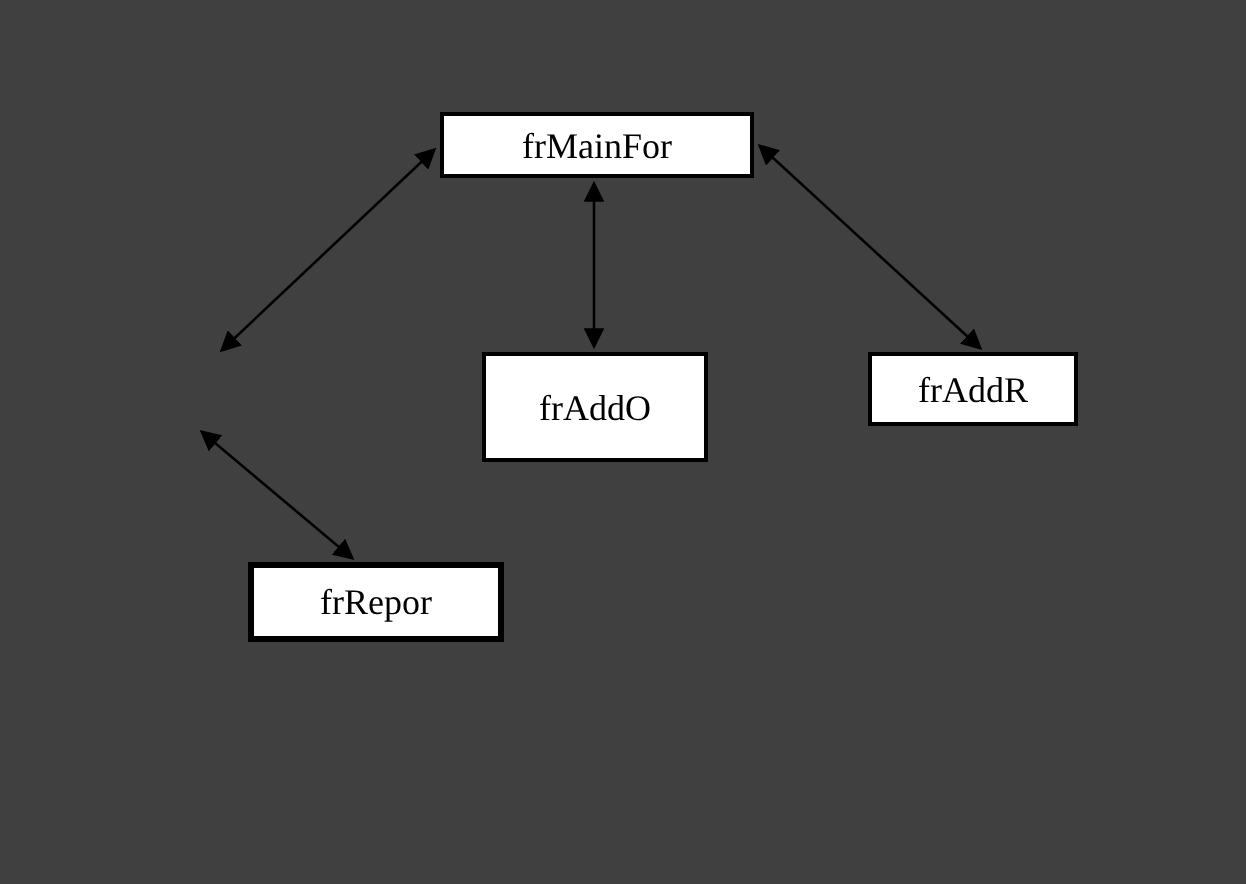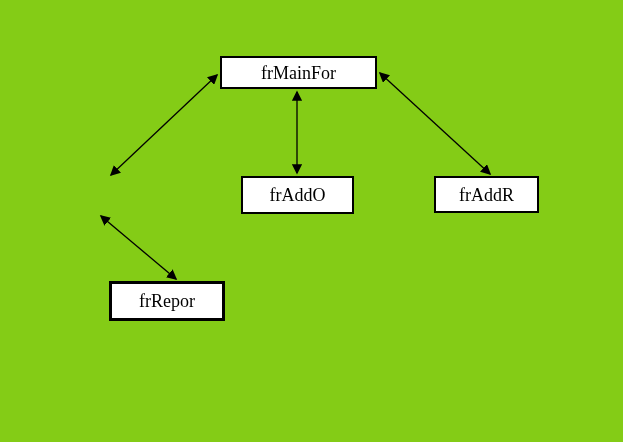--- a/index.html
+++ b/index.html
@@ -4,21 +4,21 @@
 <style>
   html, body {
     margin: 0;
     padding: 0;
     background: #ffffff;
   }
   .canvas {
     position: relative;
     width: 623px;
     height: 442px;
-    background: #84cc16;
+    background: #404040;
     font-family: "Liberation Serif", "DejaVu Serif", serif;
     overflow: hidden;
   }
   .edges-layer {
     position: absolute;
     left: 0;
     top: 0;
     width: 623px;
     height: 442px;
     pointer-events: none;
@@ -31,23 +31,23 @@
     color: #000000;
     display: flex;
     align-items: center;
     justify-content: center;
     font-size: 18px;
     line-height: 1;
     white-space: nowrap;
   }
   .node-frmainfor { left: 220px; top: 56px;  width: 157px; height: 33px; }
   .node-fradd     { left: 41px;  top: 177px; width: 107px; height: 37px; }
-  .node-fraddo    { left: 241px; top: 176px; width: 113px; height: 38px; }
+  .node-fraddo    { left: 241px; top: 176px; width: 113px; height: 55px; }
   .node-fraddr    { left: 434px; top: 176px; width: 105px; height: 37px; }
-  .node-frrepor   { left: 109px; top: 281px; width: 116px; height: 40px; border-width: 3px; }
+  .node-frrepor   { left: 124px; top: 281px; width: 128px; height: 40px; border-width: 3px; }
 </style>
 </head>
 <body>
 
 <div class="canvas">
 
   <svg class="edges-layer" viewBox="0 0 623 442" xmlns="http://www.w3.org/2000/svg">
     <defs>
       <marker id="ah" viewBox="0 0 10 10" refX="8.5" refY="5" markerWidth="8" markerHeight="8" orient="auto-start-reverse">
         <path d="M0,0 L10,5 L0,10 z" fill="#000000"></path>

